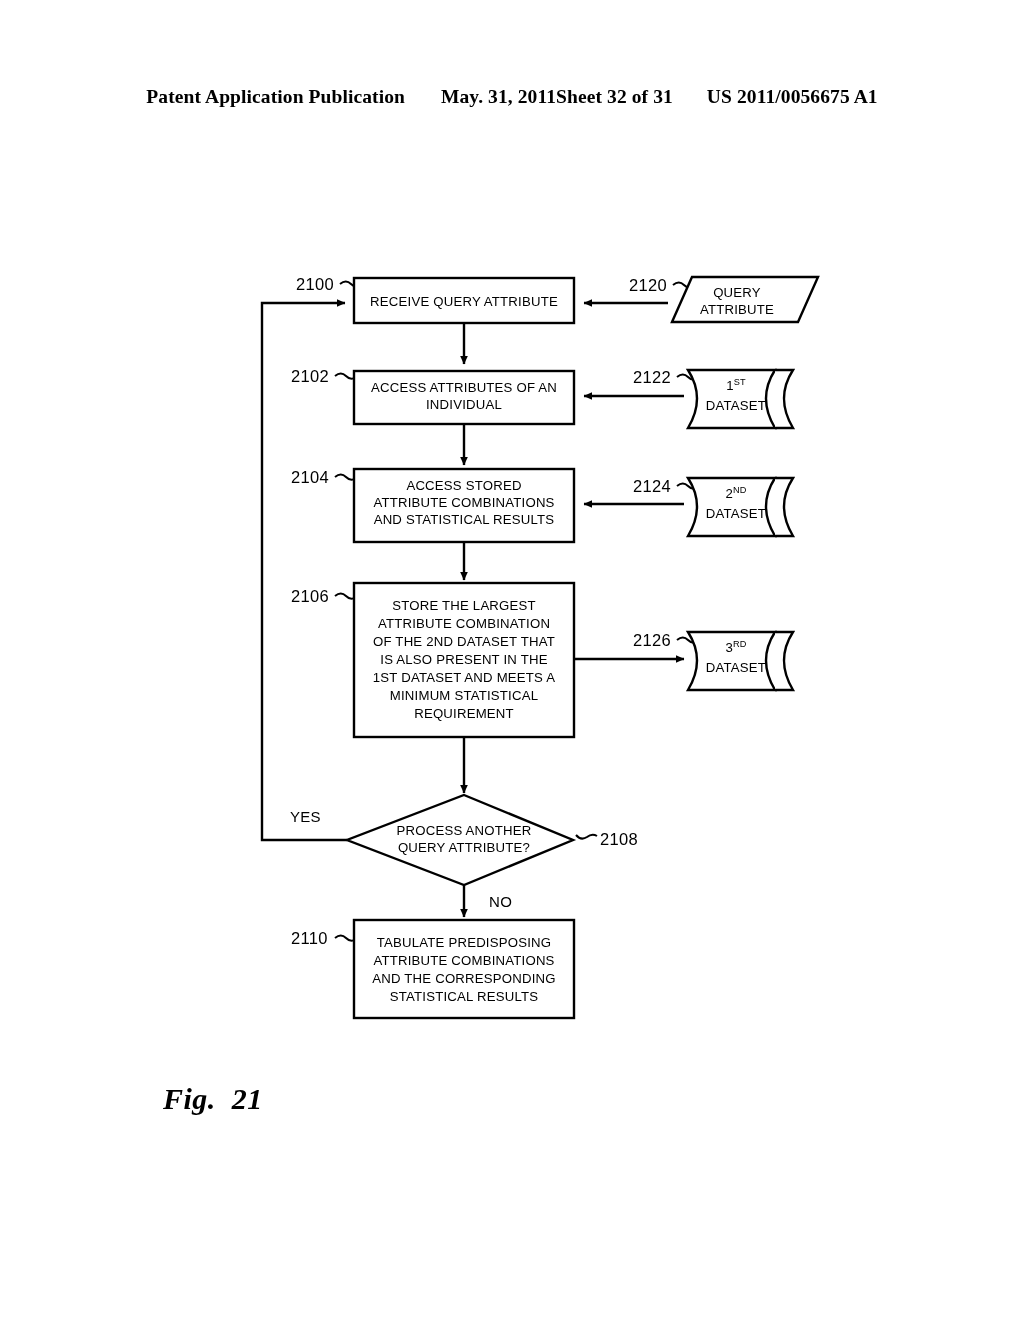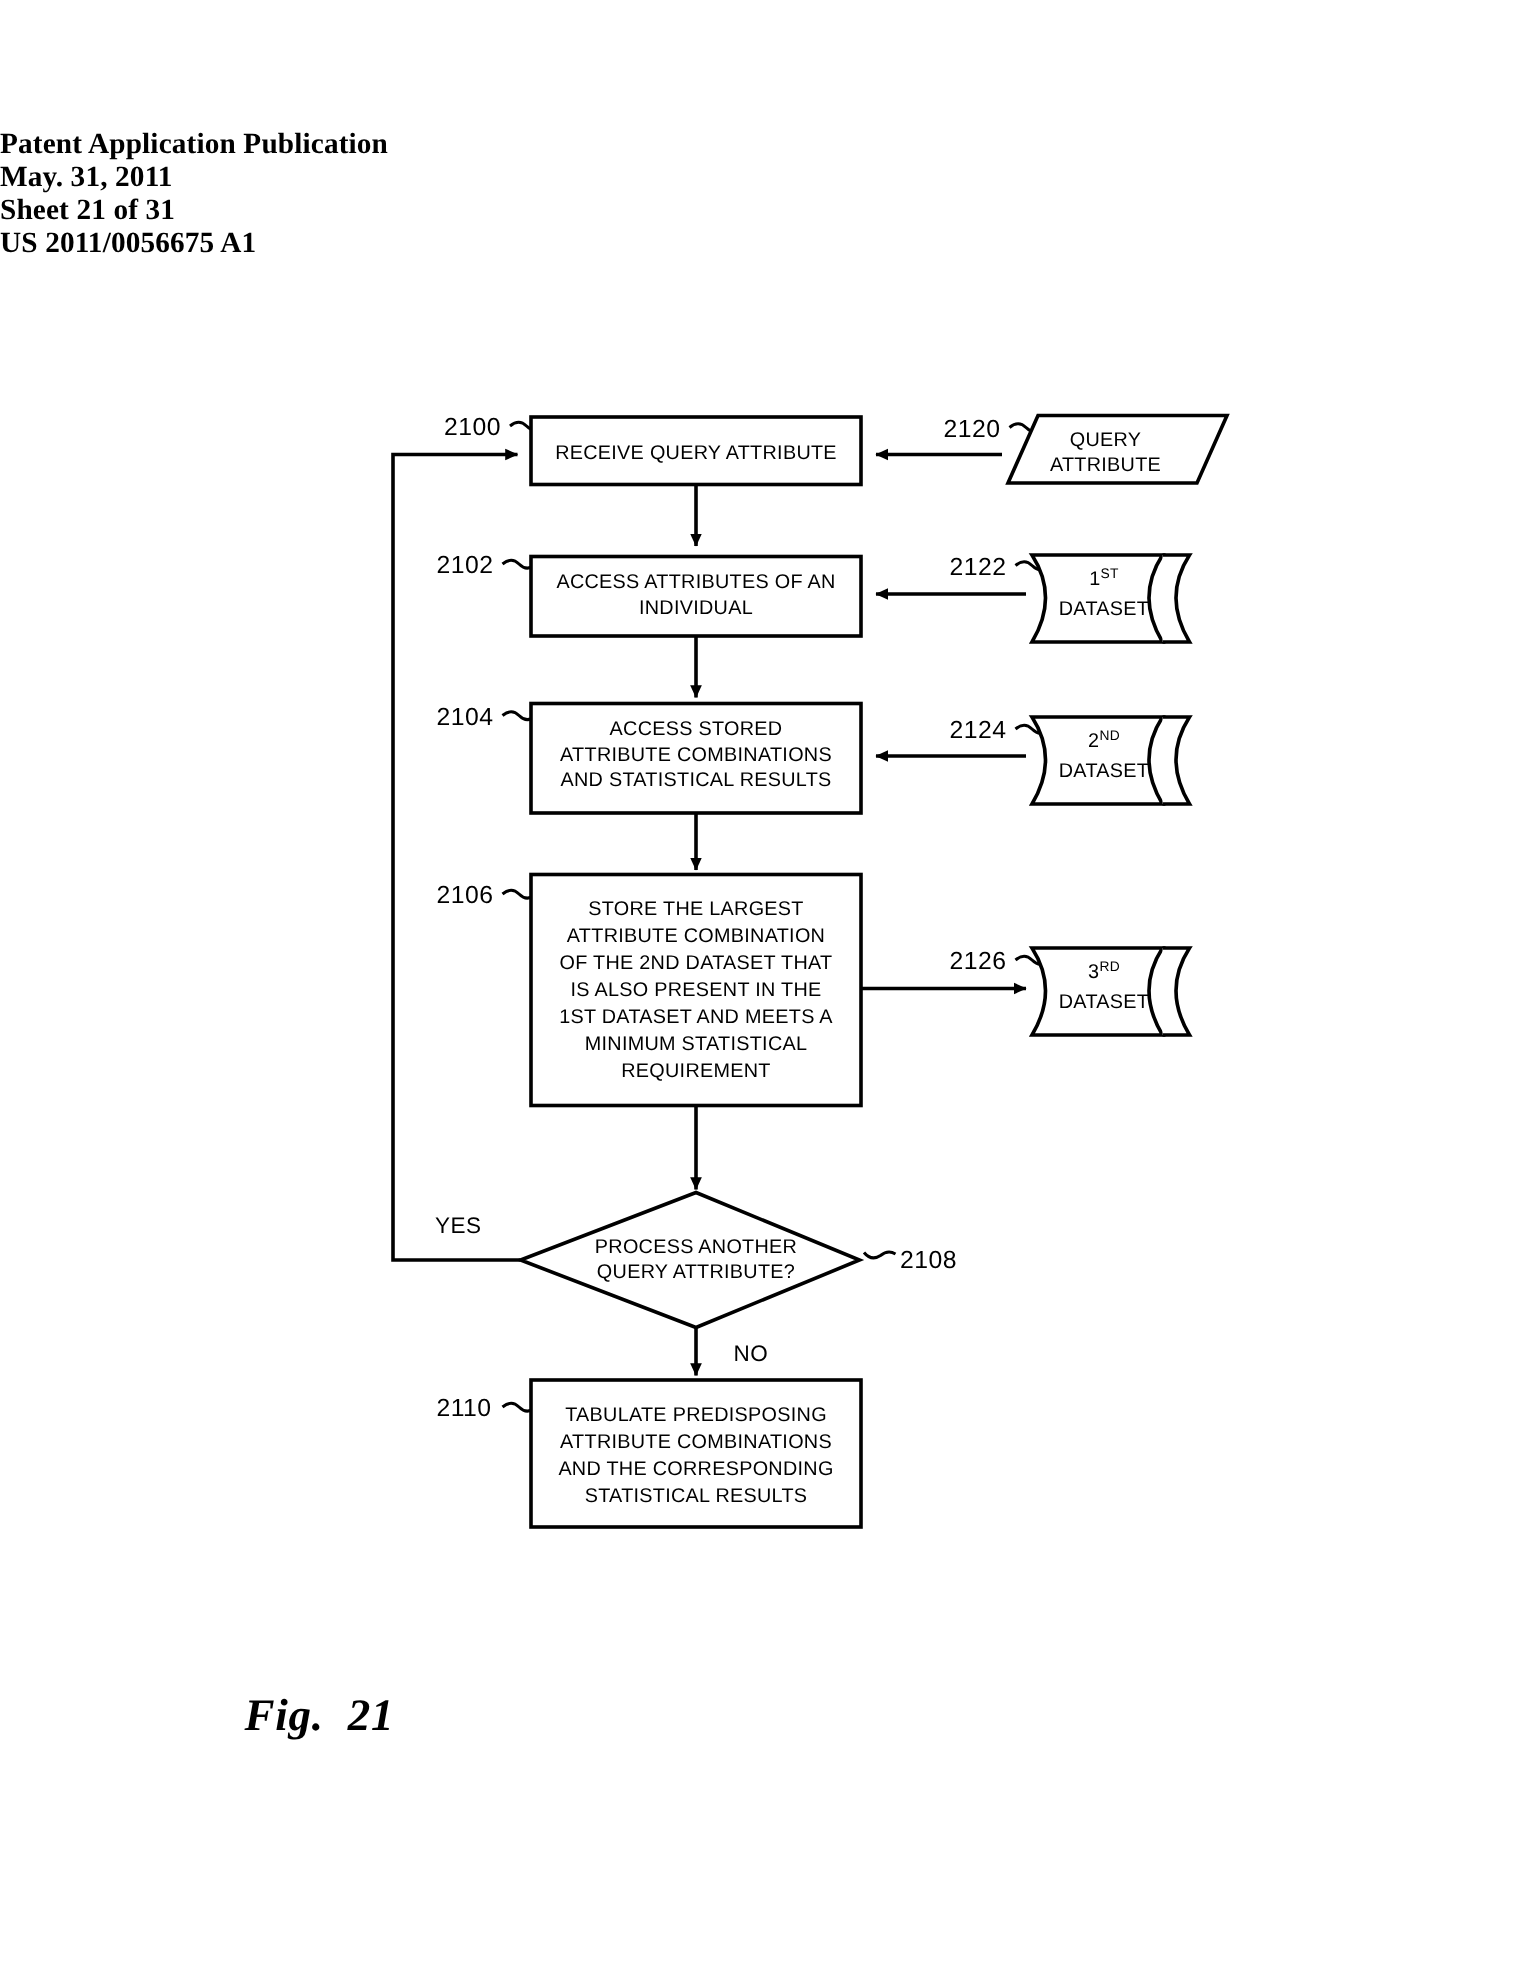--- a/index.html
+++ b/index.html
@@ -13,57 +13,56 @@
   }
   #sheet{position:absolute;left:0;top:0;width:1024px;height:1320px;}
 
   
   .hdr{
     position:absolute;top:86px;left:0;width:1024px;
     font-family:"Liberation Serif",serif;
     font-weight:bold;
     font-size:19.5px;
     letter-spacing:.1px;
-    display:flex;justify-content:center;align-items:flex-start;
+    display:flex;justify-content:center;align-items:flex-end;
     white-space:pre;
-    flex-direction:column;
   }
   .hdr .gap1{display:inline-block;width:36px;}
   .hdr .gap2{display:inline-block;width:34px;}
 
   
   svg#fig{position:absolute;left:0;top:0;width:1024px;height:1320px;}
 
   
   .bxtxt{font-family:"Liberation Sans",sans-serif;font-size:13.2px;fill:#000;text-anchor:middle;letter-spacing:.2px;}
   .dstxt{font-family:"Liberation Sans",sans-serif;font-size:13.2px;fill:#000;text-anchor:middle;letter-spacing:.2px;}
   .sup{font-size:9.2px;}
   .reftxt{font-family:"Liberation Sans",sans-serif;font-size:16.5px;fill:#000;letter-spacing:.3px;}
   .branchtxt{font-family:"Liberation Sans",sans-serif;font-size:15px;fill:#000;letter-spacing:.3px;}
 
   .ln{stroke:#000;fill:none;}
   .shape{stroke:#000;fill:#fff;}
 
   
   .figcap{
-    position:absolute;left:163px;top:1127px;
+    position:absolute;left:163px;top:1082px;
     font-family:"Liberation Serif",serif;
     font-style:italic;font-weight:bold;
     font-size:30px;
     letter-spacing:.5px;
     white-space:pre;
   }
 </style>
 </head>
 <body>
 
 <div id="sheet">
 
   <div class="hdr">
-    <span>Patent Application Publication</span><span class="gap1"></span><span>May. 31, 2011</span> <span>Sheet 21 of 31</span><span class="gap2"></span><span>US 2011/0056675 A1</span>
+    <span>Patent Application Publication</span><span class="gap1"></span><span>May. 31, 2011</span> <span>Sheet 32 of 31</span><span class="gap2"></span><span>US 2011/0056675 A1</span>
   </div>
 
   <svg id="fig" viewBox="0 0 1024 1320">
     <defs>
       <marker id="ah" markerWidth="9" markerHeight="9" refX="8.2" refY="4.5" orient="auto" markerUnits="userSpaceOnUse">
         <path d="M0,0.6 L8.6,4.5 L0,8.4 z" fill="#000"></path>
       </marker>
     </defs>
 
     <g class="ln" stroke-width="2.4">

